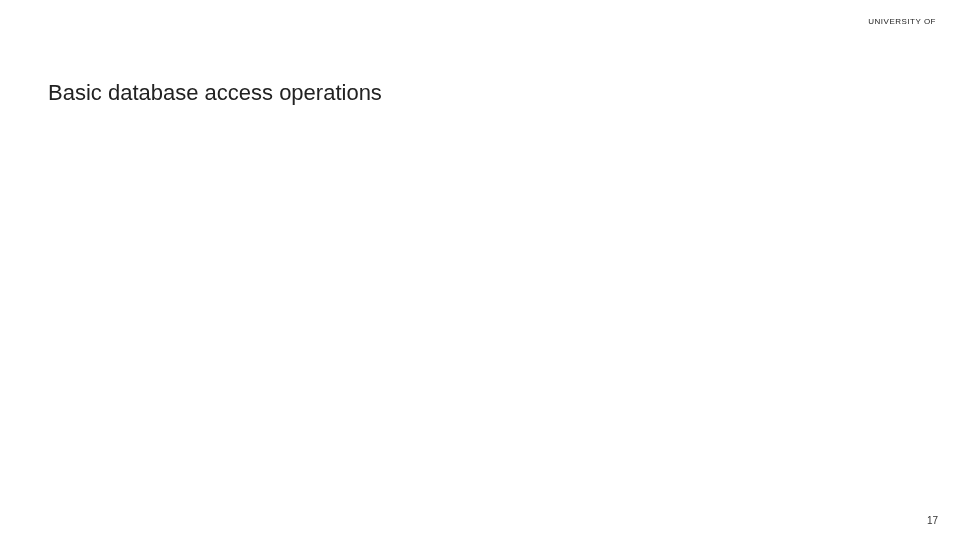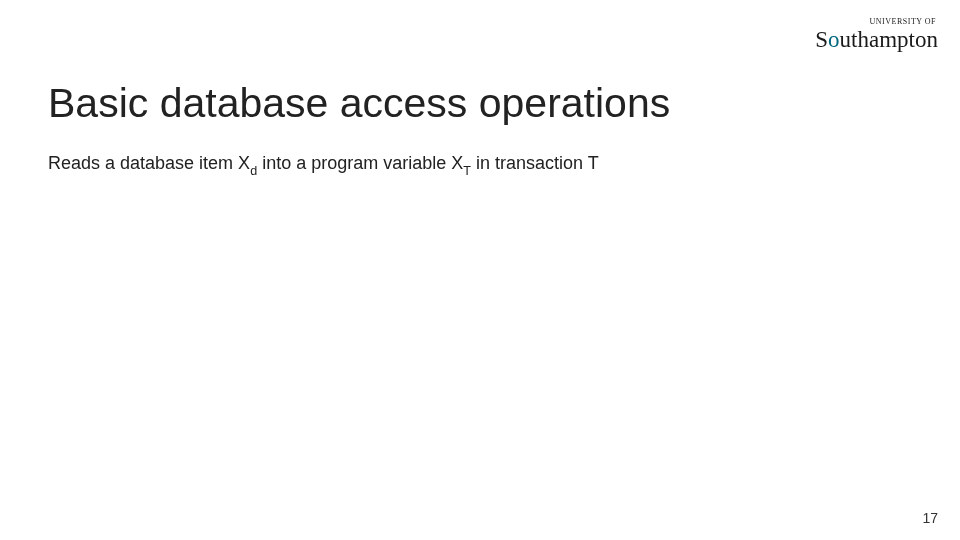--- a/index.html
+++ b/index.html
@@ -20,40 +20,39 @@
     text-align: right;
     line-height: 1;
   }
   .logo .small {
     font-size: 8px;
     letter-spacing: 0.5px;
     color: #1a1a1a;
     display: block;
     margin-bottom: 2px;
     padding-right: 2px;
-    font-family: Liberation Serif, serif;
   }
   .logo .big {
     font-family: Georgia, "Times New Roman", serif;
     font-size: 23px;
     color: #1a1a1a;
     font-weight: 400;
   }
   .logo .big .accent {
     color: #00687f;
   }
   .slide {
     position: absolute;
     left: 48px;
     top: 80px;
     right: 48px;
   }
   h1.title {
     margin: 0 0 24px 0;
-    font-size: 41px;
+    font-size: 22px;
     font-weight: 400;
     color: #222;
   }
   .op {
     font-size: 18px;
     font-weight: 700;
     margin: 18px 0 20px 0;
   }
   .desc {
     font-size: 18px;
@@ -64,36 +63,30 @@
   .sub {
     font-size: 0.70em;
     vertical-align: sub;
     position: relative;
     top: 1px;
   }
   .pagenum {
     position: absolute;
     bottom: 14px;
     right: 22px;
-    font-size: 14px;
+    font-size: 10px;
     color: #333;
   }
 </style>
 </head>
 <body>
 
 <div class="logo">
   <span class="small">UNIVERSITY OF</span>
-  <span class="big">
-    <span>S</span><span class="accent">o</span><span>uthampton</span>
-  </span>
 </div>
 
 <div class="slide">
   <h1 class="title">Basic database access operations</h1>
 
-  <div class="desc">
-    <span>Reads a database item X</span><span class="sub">d</span><span> into a program variable X</span><span class="sub">T</span><span> in transaction T</span>
-  </div>
 
 </div>
 
 <div class="pagenum">17</div>
 
 </body></html>

